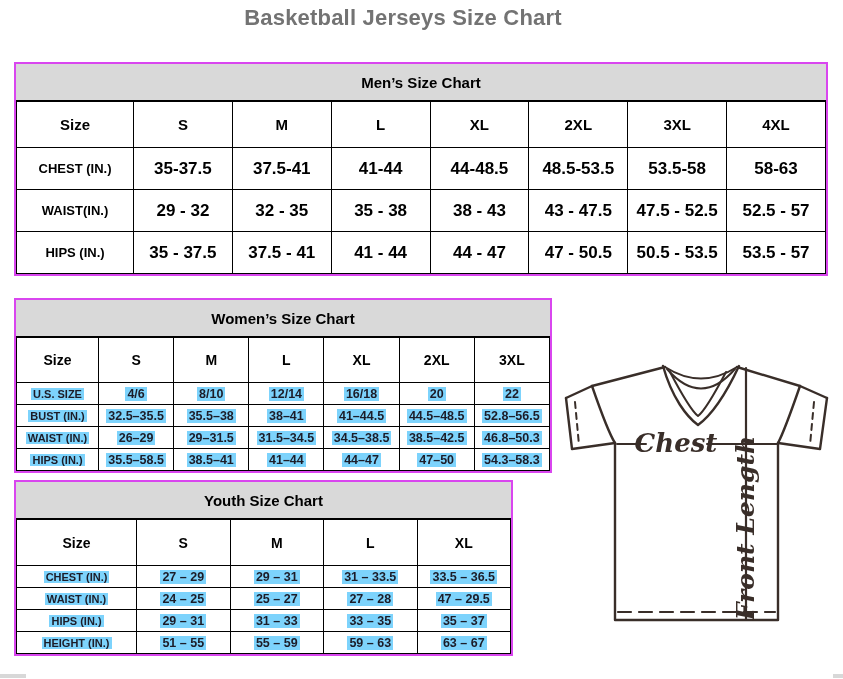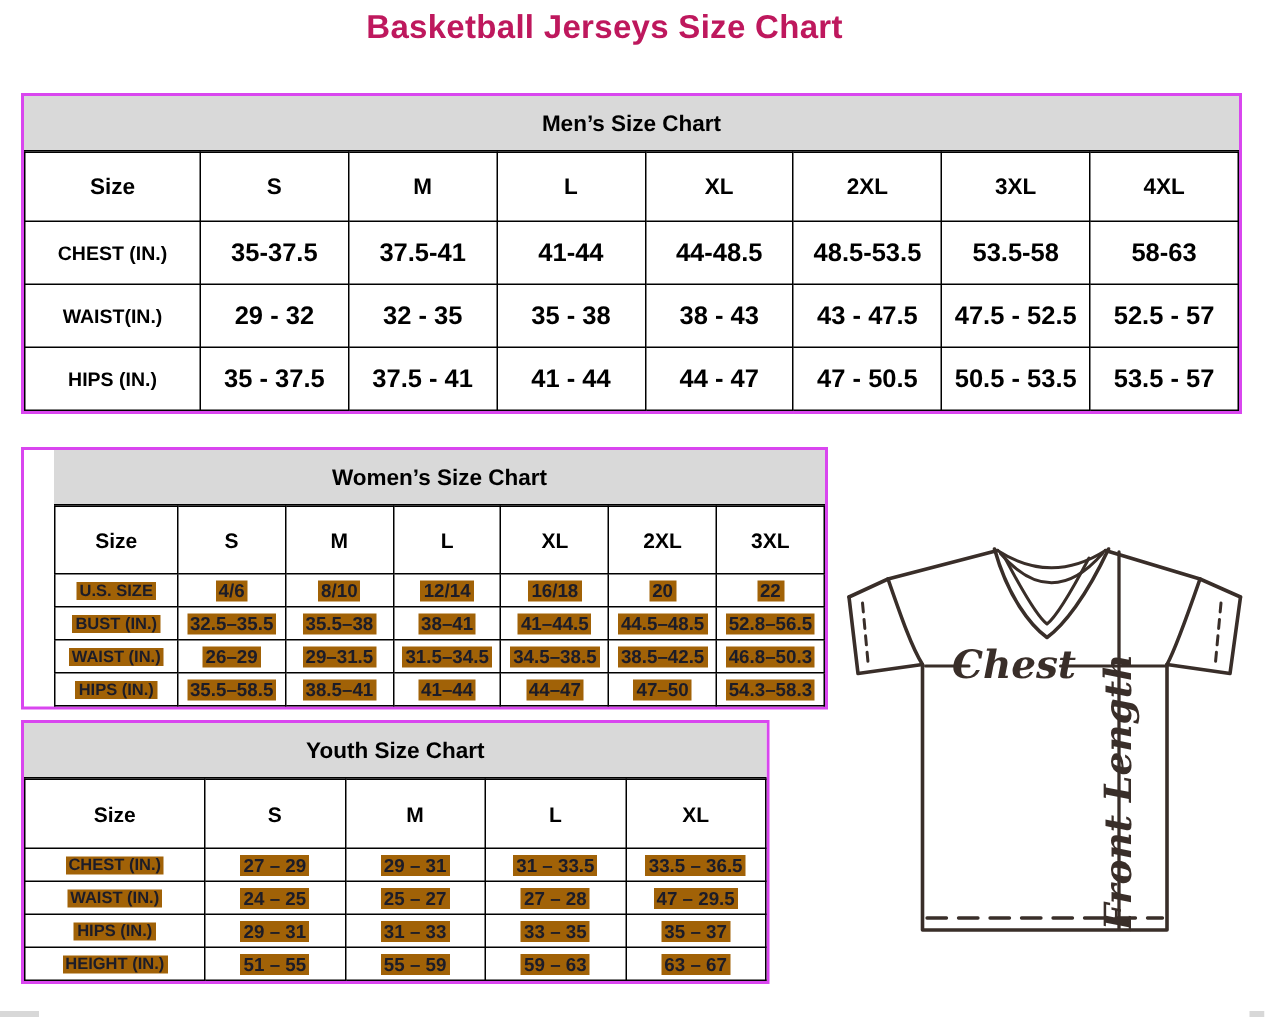--- a/index.html
+++ b/index.html
@@ -10,21 +10,21 @@
     font-family: "Liberation Sans", sans-serif;
     overflow: hidden;
   }
   .page-title {
     position: absolute;
     top: 5px; left: 0;
     width: 806px;
     text-align: center;
     font-size: 22px;
     font-weight: bold;
-    color: #be185d;
+    color: #737373;
     letter-spacing: 0.2px;
   }
   .table-wrap {
     position: absolute;
     border: 2px solid #d946ef;
     background: #ffffff;
   }
   .band {
     background: #d9d9d9;
     border-bottom: 1px solid #000000;
@@ -46,35 +46,35 @@
     overflow: hidden;
   }
   
   .men { left: 14px; top: 62px; width: 814px; }
   .men .band { height: 37px; line-height: 37px; font-size: 15px; }
   .men col.label { width: 117px; }
   .men th { height: 46px; font-size: 15px; }
   .men td { height: 42px; font-size: 17px; }
   .men td.rowlabel { font-size: 13px; }
   
-  .women { left: 14px; top: 298px; width: 538px; padding-left: 20px; }
+  .women { left: 14px; top: 298px; width: 538px; }
   .women .band { height: 37px; line-height: 37px; font-size: 15px; }
   .women col.label { width: 82px; }
   .women th { height: 45px; font-size: 14px; }
   .women td { height: 22px; font-size: 12.5px; color: #1c1c28; }
   .women td.rowlabel { font-size: 11px; color: #1c1c28; }
   
   .youth { left: 14px; top: 480px; width: 499px; }
   .youth .band { height: 37px; line-height: 37px; font-size: 15px; }
   .youth col.label { width: 120px; }
   .youth th { height: 46px; font-size: 14px; }
   .youth td { height: 22px; font-size: 12.5px; color: #1c1c28; }
   .youth td.rowlabel { font-size: 11px; color: #1c1c28; }
   
-  .hl-values td .hl { background: #a16207; padding: 0 2px; }
+  .hl-values td .hl { background: #7dd3fc; padding: 0 2px; }
   
   .jersey {
     position: absolute;
     left: 556px; top: 356px;
     width: 276px; height: 292px;
   }
   .jersey text {
     font-family: "DejaVu Serif", "Liberation Serif", serif;
     font-style: italic;
     font-weight: bold;

